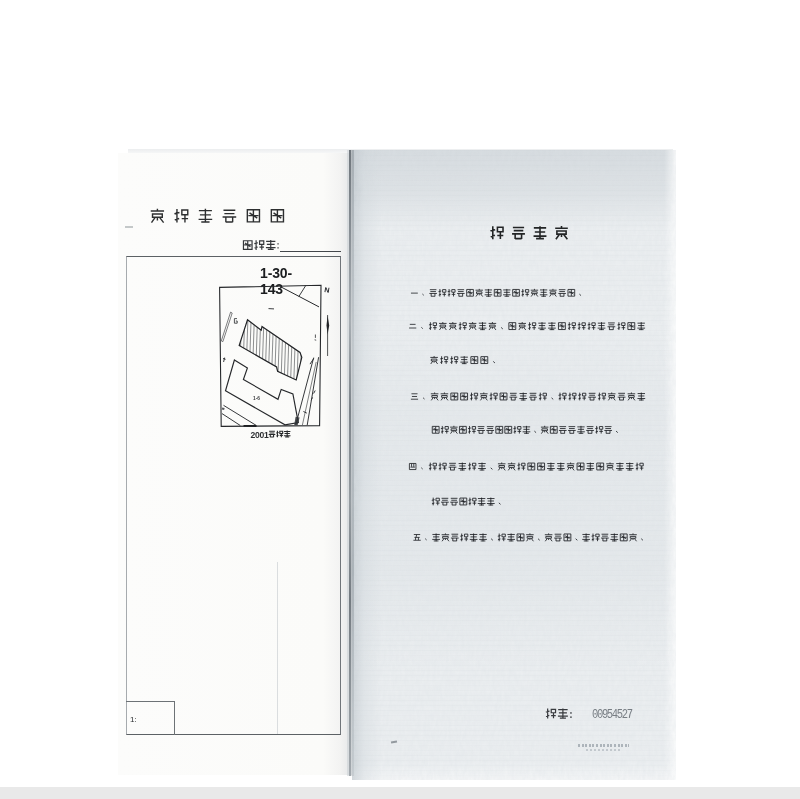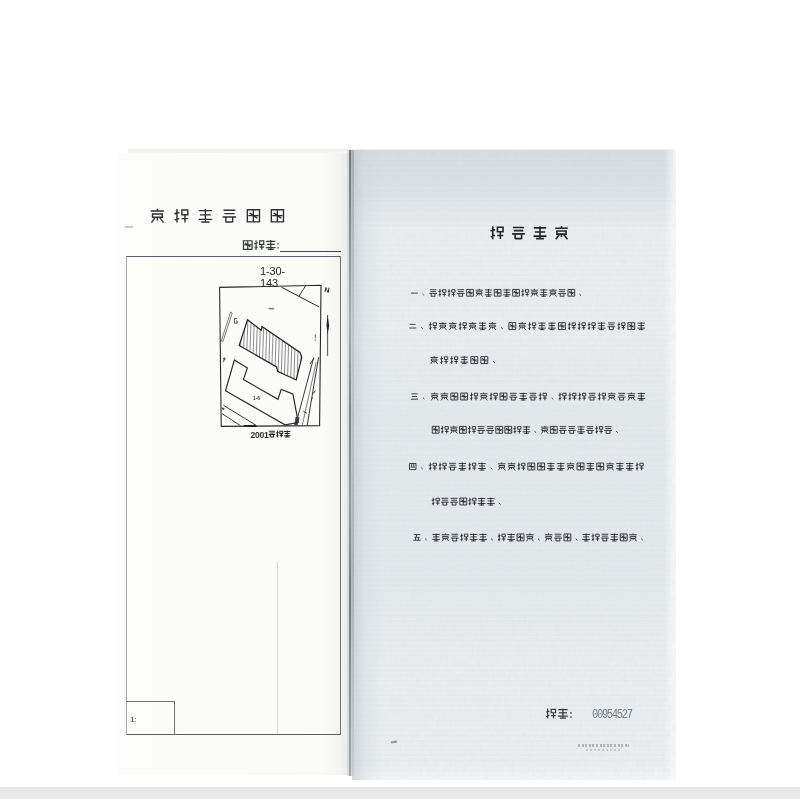--- a/index.html
+++ b/index.html
@@ -115,21 +115,21 @@
 </svg>
 
 <div class="abs" style="left:280px;top:251px;width:61px;height:1px;background:#43474b;"></div>
 
 <div class="abs" style="left:126px;top:256px;width:215px;height:479px;border-top:1.2px solid #5c6165;border-right:1.2px solid #70757a;border-bottom:1.2px solid #5c6165;border-left:1px solid rgba(120,126,132,0.65);box-sizing:border-box;"></div>
 
 <div class="abs" style="left:277px;top:562px;width:1px;height:172px;background:rgba(148,158,168,0.32);"></div>
 
 <div class="abs" style="left:125px;top:226px;width:8px;height:1.5px;background:rgba(150,156,161,0.55);"></div>
 
-<div class="abs" style="left:260px;top:265px;width:36px;font-size:11px;font-weight:400;letter-spacing:-0.15px;color:#1b1d1f;">1-30-143</div>
+<div class="abs" style="left:260px;top:265px;width:36px;font-size:14px;font-weight:700;letter-spacing:-0.15px;color:#1b1d1f;">1-30-143</div>
 
 <div class="abs" style="left:126px;top:701px;width:49px;height:34px;border-top:1px solid #6d7276;border-right:1px solid #6d7276;box-sizing:border-box;"></div>
 
 <div class="abs" style="left:130px;top:715px;font-size:8px;color:#2a2d30;">1<span style="letter-spacing:1px">:</span></div>
 
 <svg class="abs" style="left:210px;top:278px" width="140" height="168" viewBox="210 278 140 168">
 <g fill="none" stroke="#26282b" stroke-width="1.1" stroke-linejoin="miter" stroke-linecap="butt">
 
 <polygon points="219.6,287.4 321,285.3 319.6,425.6 221.2,426.4" stroke-width="1.1"></polygon>
 

